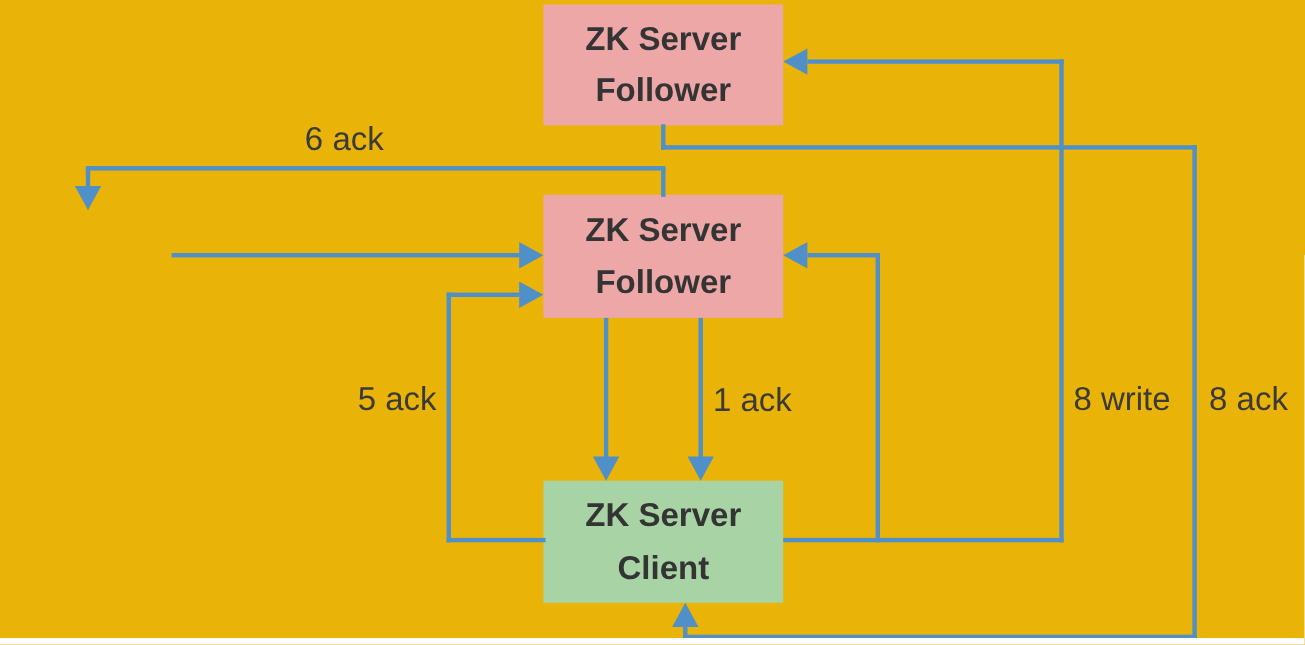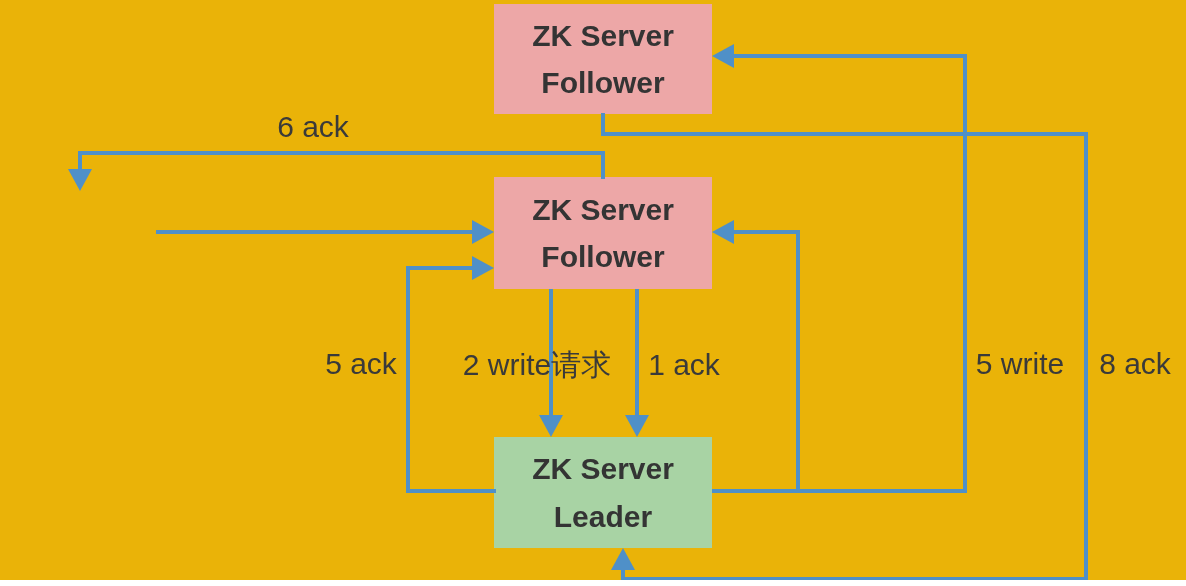--- a/index.html
+++ b/index.html
@@ -78,21 +78,21 @@
     <div>Follower</div>
   </div>
 
   <div class="box pink" style="left:494px; top:177px; width:218px; height:112px;">
     <div>ZK Server</div>
     <div>Follower</div>
   </div>
 
   <div class="box green" style="left:494px; top:437px; width:218px; height:111px;">
     <div>ZK Server</div>
-    <div>Leader</div>
+    <div>Client</div>
   </div>
 
 
   <div class="seg" style="left:156px; top:230px; width:318px; height:4px;"></div>
   <div class="ah right" style="left:472px; top:220px;"></div>
 
   <div class="seg" style="left:601px; top:153px; width:4px; height:26px;"></div>
   <div class="seg" style="left:78px; top:151px; width:527px; height:4px;"></div>
   <div class="seg" style="left:78px; top:153px; width:4px; height:18px;"></div>
   <div class="ah down" style="left:68px; top:169px;"></div>
@@ -118,20 +118,19 @@
   <div class="seg" style="left:734px; top:54px; width:233px; height:4px;"></div>
   <div class="ah left" style="left:712px; top:44px;"></div>
 
   <div class="seg" style="left:601px; top:113px; width:4px; height:23px;"></div>
   <div class="seg" style="left:601px; top:132px; width:487px; height:4px;"></div>
   <div class="seg" style="left:1084px; top:132px; width:4px; height:449px;"></div>
   <div class="seg" style="left:621px; top:577px; width:467px; height:4px;"></div>
   <div class="seg" style="left:621px; top:566px; width:4px; height:13px;"></div>
   <div class="ah up" style="left:611px; top:548px;"></div>
 
-  <div class="lbl" style="left:537px; top:365px;">2 write请求</div>
   <div class="lbl" style="left:684px; top:365px;">1 ack</div>
   <div class="lbl" style="left:361px; top:364px;">5 ack</div>
   <div class="lbl" style="left:313px; top:127px;">6 ack</div>
-  <div class="lbl" style="left:1020px; top:364px;">5 write</div>
+  <div class="lbl" style="left:1020px; top:364px;">8 write</div>
   <div class="lbl" style="left:1135px; top:364px;text-align:center;">8 ack</div>
 
 </div>
 
 </body></html>

